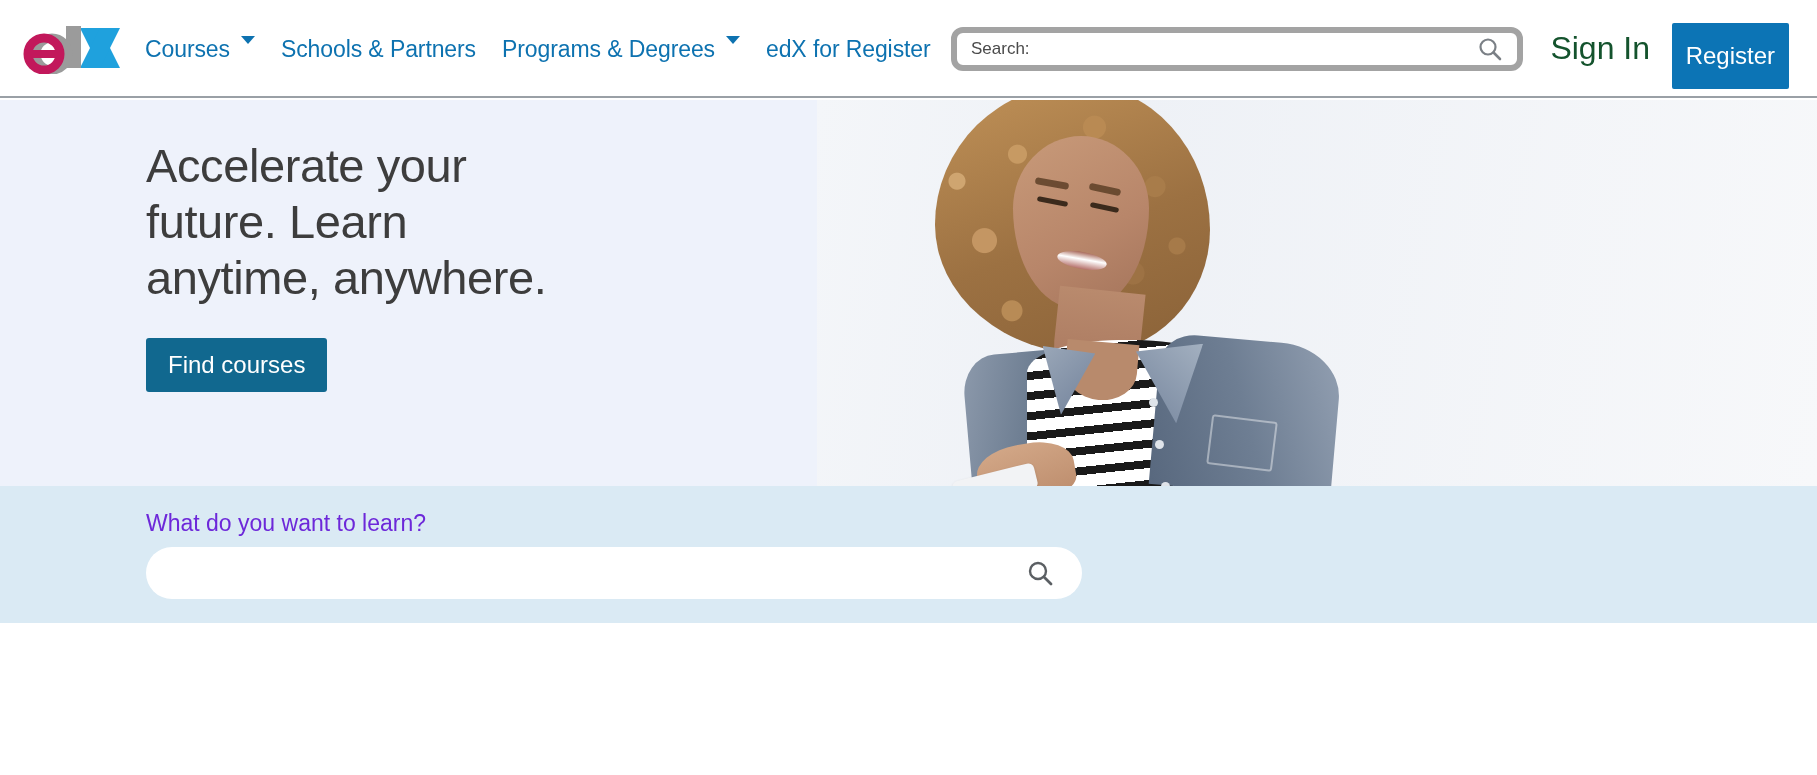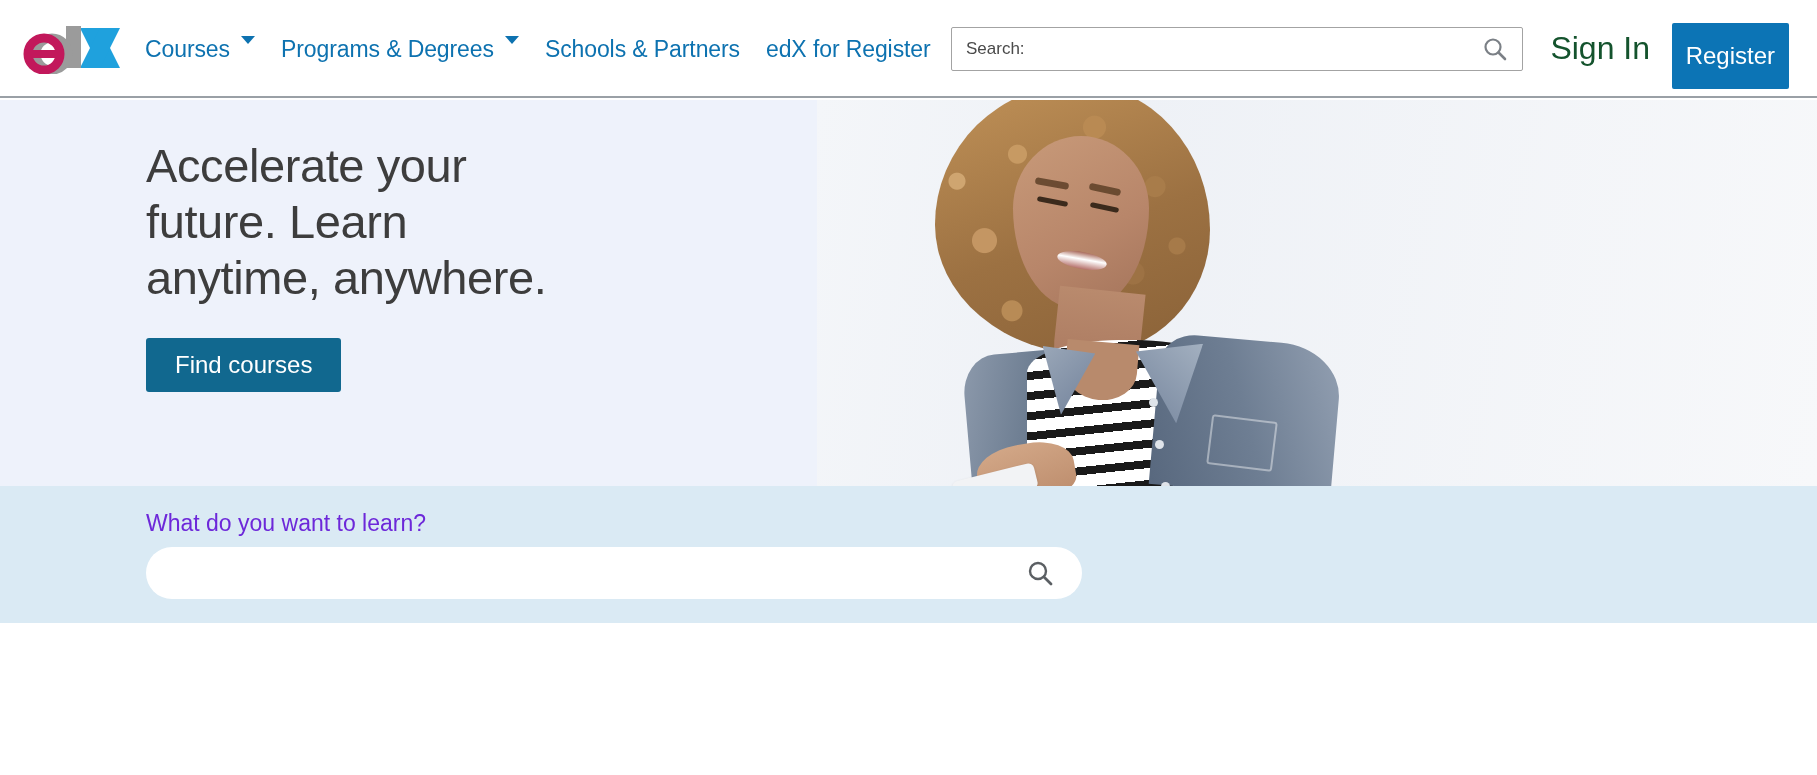--- a/index.html
+++ b/index.html
@@ -40,22 +40,22 @@
     display: inline-block;
     margin-left: 11px;
     width: 0; height: 0;
     border-left: 7px solid transparent;
     border-right: 7px solid transparent;
     border-top: 8px solid #0d72b0;
   }
   .hdr-search {
     position: absolute; left: 951px; top: 27px;
     width: 572px; height: 44px;
-    border: 1px solid #a3a3a3;
-    border-radius: 2px;
+    border: 6px solid #a3a3a3;
+    border-radius: 12px;
     background: #fff;
     display: flex; align-items: center;
   }
   .hdr-search input {
     flex: 1; height: 100%;
     border: none; outline: none;
     background: transparent;
     font-family: "Liberation Sans", sans-serif;
     font-size: 17px;
     color: #3b3b3b;
@@ -227,21 +227,21 @@
     font-size: 47px; line-height: 56px;
     color: #3d3d3d; font-weight: normal;
     letter-spacing: -0.4px;
     max-width: 500px;
   }
   .find-btn {
     margin-top: 32px;
     display: inline-block;
     background: #11688f; color: #ffffff;
     font-size: 24px;
-    padding: 13px 29px;
+    padding: 13px 22px;
     border: none; border-radius: 3px;
     font-family: "Liberation Sans", sans-serif;
     cursor: pointer;
   }
 
   
   .searchband {
     position: absolute; left: 0; top: 486px;
     width: 1817px; height: 137px;
     background: #daeaf4;
@@ -289,25 +289,25 @@
       <rect x="8" y="26" width="30" height="8" fill="#c2185b"></rect>
     </svg>
   </a>
 
   <nav class="nav">
     <span class="nav-item">
       <span>Courses</span>
       <i class="caret"></i>
     </span>
     <span class="nav-item">
+      <span>Schools &amp; Partners</span>
+    </span>
+    <span class="nav-item">
       <span>Programs &amp; Degrees</span>
       <i class="caret"></i>
-    </span>
-    <span class="nav-item">
-      <span>Schools &amp; Partners</span>
     </span>
     <span class="nav-item">
       <span>edX for Register</span>
     </span>
   </nav>
 
   <div class="hdr-search">
     <input type="text" placeholder="Search:" style="">
     <span class="mag">
       <svg width="26" height="26" viewBox="0 0 26 26">

